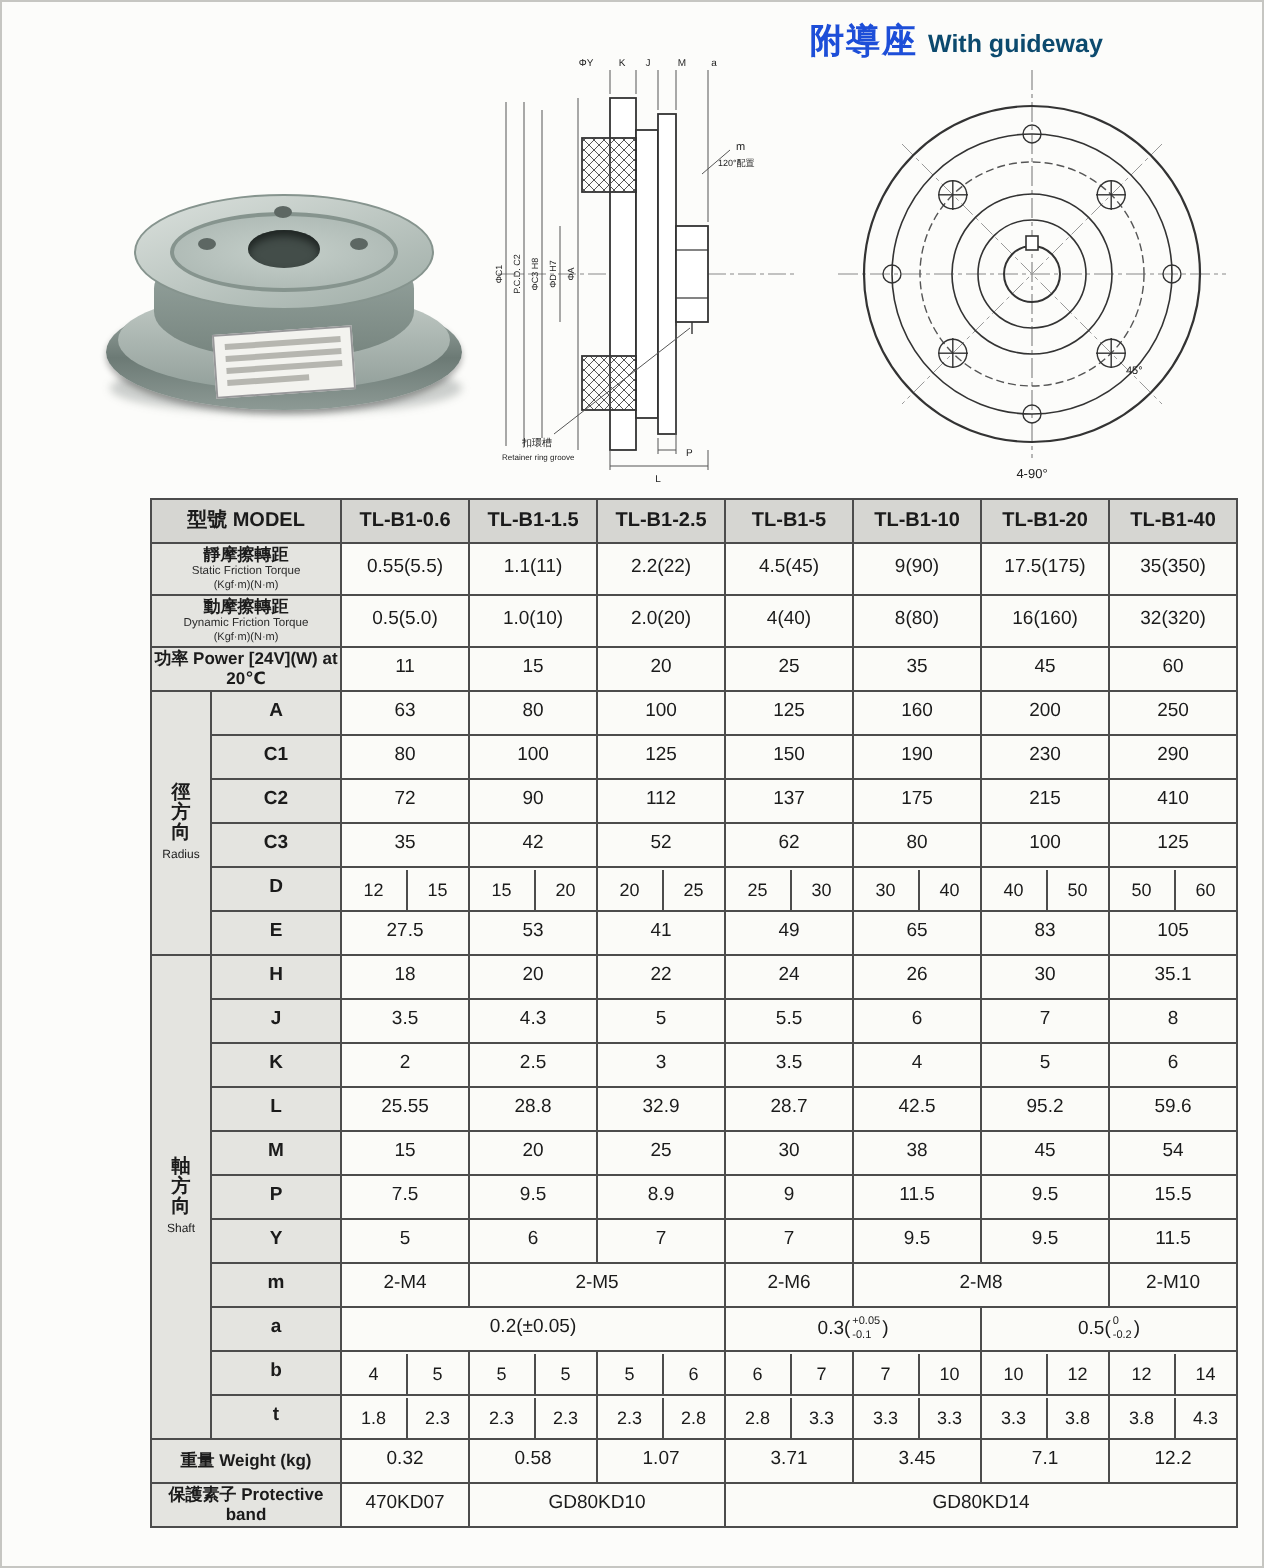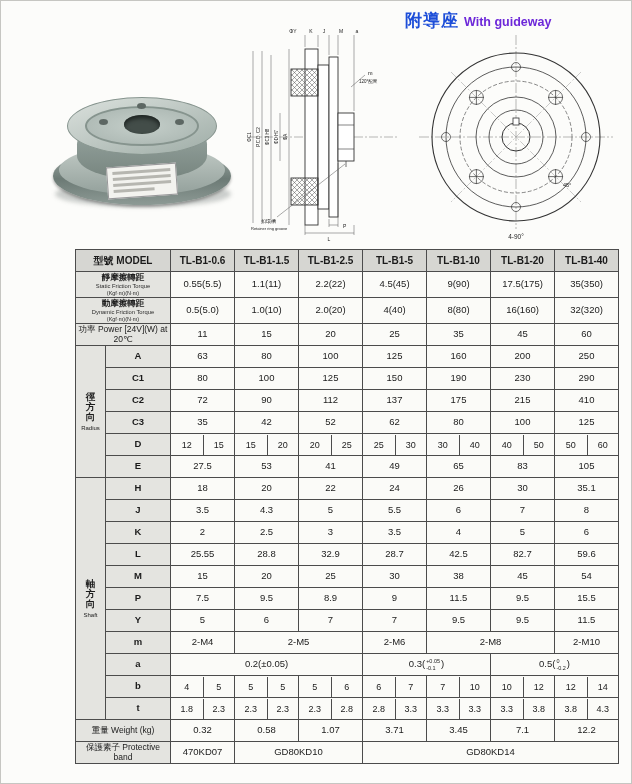--- a/index.html
+++ b/index.html
@@ -4,21 +4,21 @@
 <style>
   html,body{margin:0;padding:0;background:#e9e9e6;}
   .page{
     position:relative;width:632px;height:784px;background:#fcfcfa;
     border:1px solid #c6c6c2;box-sizing:border-box;overflow:hidden;
     font-family:"Liberation Sans","DejaVu Sans",sans-serif;color:#1b1b1b;
   }
   
   .title{position:absolute;left:404px;top:8px;white-space:nowrap;}
   .title-cn{font-size:17px;font-weight:bold;color:#1d4ed8;letter-spacing:1px;}
-  .title-en{font-size:12.5px;font-weight:bold;color:#6d28d9;margin-left:5px;}
+  .title-en{font-size:12.5px;font-weight:bold;color:#0c4a6e;margin-left:5px;}
   
   .photo{position:absolute;left:50px;top:62px;width:185px;height:150px;}
   .photo div{position:absolute;}
   .ph-shadow{left:4px;top:118px;width:176px;height:26px;border-radius:50%;background:rgba(60,70,66,.25);filter:blur(2px);}
   .ph-flange{left:2px;top:84px;width:178px;height:58px;border-radius:50%;
     background:linear-gradient(180deg,#aab6b1 0%,#6c7a75 55%,#8d9a95 100%);box-shadow:0 2px 3px rgba(0,0,0,.3);}
   .ph-flange2{left:8px;top:82px;width:166px;height:50px;border-radius:50%;background:linear-gradient(#c3ccc7,#93a09b);}
   .ph-body{left:26px;top:58px;width:130px;height:58px;border-radius:46%/40%;background:linear-gradient(#9aa8a3,#77857f);}
   .ph-top{left:16px;top:34px;width:150px;height:58px;border-radius:50%;background:linear-gradient(160deg,#dbe1dd,#9fada7);border:1px solid #86948e;box-sizing:border-box;}
   .ph-ring{left:34px;top:43px;width:114px;height:40px;border-radius:50%;border:2px solid #86948e;background:radial-gradient(#c5cfca,#a8b4af);box-sizing:border-box;}
@@ -40,21 +40,21 @@
   tr.tall{height:26px;}
   td{border:1px solid #4c4c4c;text-align:center;vertical-align:middle;background:#fbfbf8;
      font-size:9.5px;padding:0;overflow:hidden;line-height:1.1;}
   td.hdr{background:#d6d6d2;font-weight:bold;font-size:10px;}
   td.lab{background:#e4e4e0;font-size:8.5px;}
   td.sub{background:#e4e4e0;font-weight:bold;font-size:9.5px;}
   td.vcell{background:#e4e4e0;}
   .cn{font-weight:bold;font-size:8.5px;line-height:1.15;}
   .en{font-size:5.8px;line-height:1.15;color:#2a2a2a;}
   .unit{font-size:5.5px;line-height:1.1;color:#2a2a2a;}
-  .powerlab{font-size:7.5px;font-weight:normal;}
+  .powerlab{font-size:7.5px;font-weight:bold;}
   td.split span{display:inline-block;width:50%;box-sizing:border-box;line-height:20px;height:20px;font-size:9px;}
   td.split span.r{border-left:1px solid #4c4c4c;}
   .vchars div{font-size:9.5px;font-weight:bold;line-height:1.1;}
   .ven{font-size:6px;margin-top:2px;}
   .tol{display:inline-block;vertical-align:middle;text-align:left;line-height:1;margin:0 1px;}
   .tsup,.tsub{display:block;font-size:5.5px;line-height:1.15;}
 </style>
 </head>
 <body>
 
@@ -352,21 +352,21 @@
             <td class="val">5</td>
             <td class="val">6</td>
           </tr>
           <tr>
             <td class="sub">L</td>
             <td class="val">25.55</td>
             <td class="val">28.8</td>
             <td class="val">32.9</td>
             <td class="val">28.7</td>
             <td class="val">42.5</td>
-            <td class="val">82.7</td>
+            <td class="val">95.2</td>
             <td class="val">59.6</td>
           </tr>
           <tr>
             <td class="sub">M</td>
             <td class="val">15</td>
             <td class="val">20</td>
             <td class="val">25</td>
             <td class="val">30</td>
             <td class="val">38</td>
             <td class="val">45</td>

